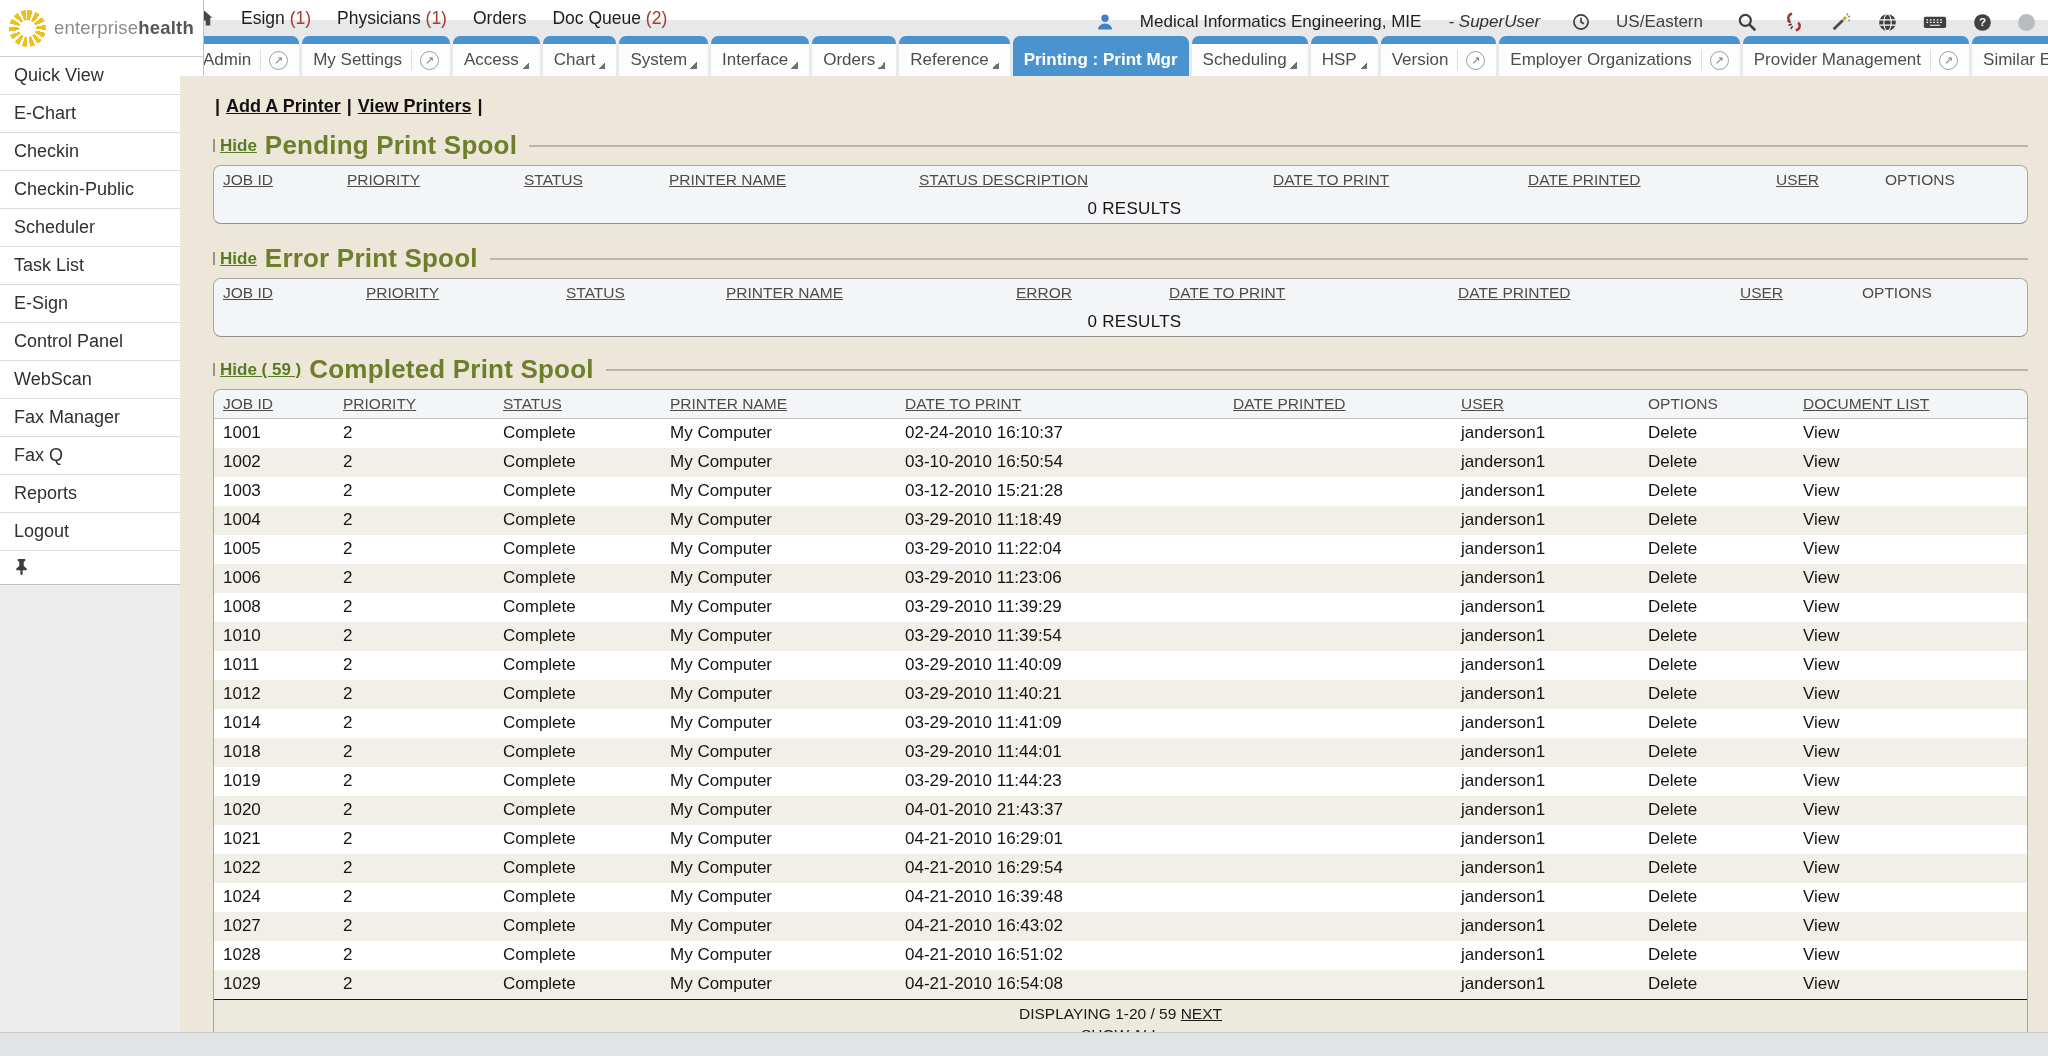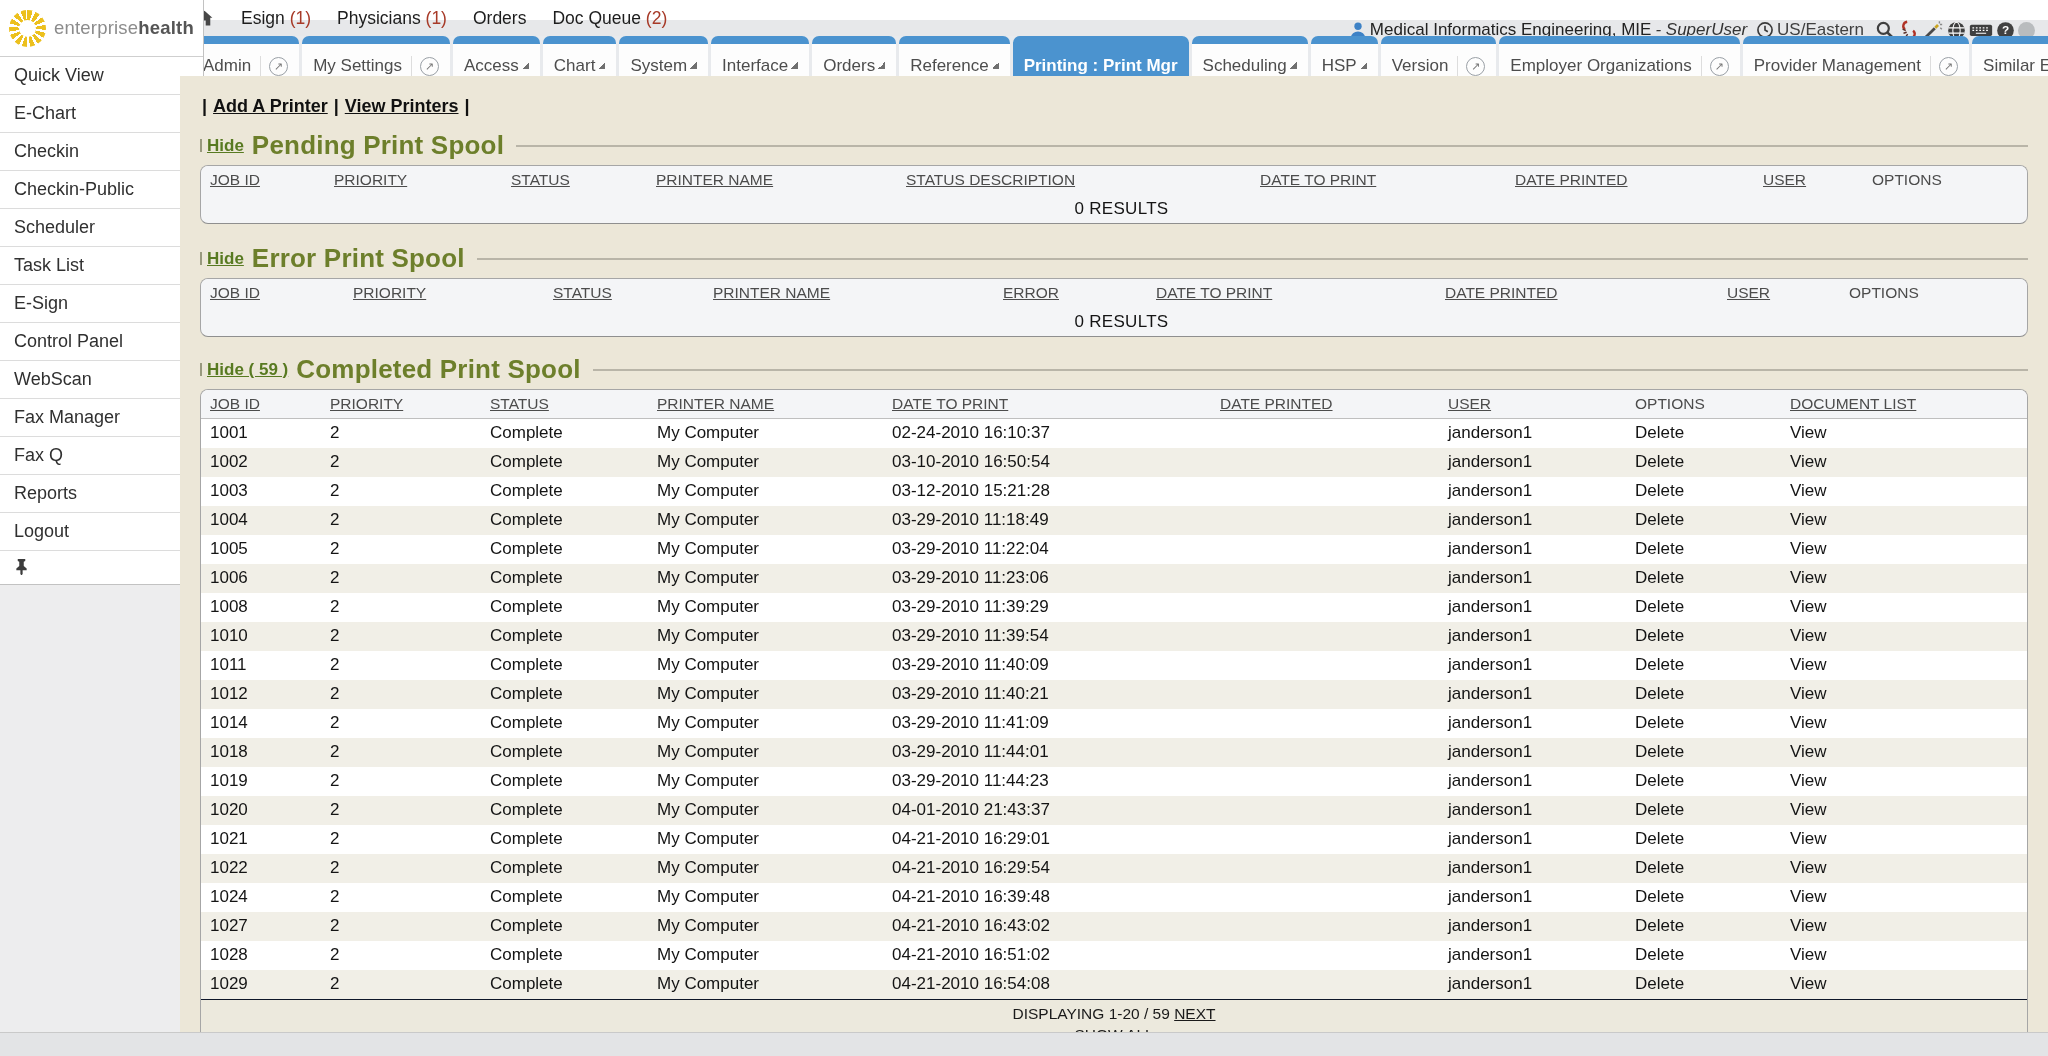--- a/index.html
+++ b/index.html
@@ -7,31 +7,31 @@
     width:2048px;height:1056px;position:relative;overflow:hidden;
     font-family:"Liberation Sans",sans-serif;background:#e7e8ea;
     -webkit-font-smoothing:antialiased;
   }
   a{text-decoration:none;color:inherit}
   
   .topbar{position:absolute;left:0;top:0;right:0;height:20px;background:#fff}
   .topbar-left{position:absolute;left:194px;top:0;height:36px;display:flex;align-items:center;gap:26px}
   .tb-link{font-size:17.5px;color:#1d1d1d;cursor:pointer;white-space:nowrap}
   .tb-link .count{color:#a73a28}
-  .topbar-right{position:absolute;right:13px;top:12px;height:36px;display:flex;align-items:center;gap:2px}
+  .topbar-right{position:absolute;right:13px;top:4px;height:36px;display:flex;align-items:center;gap:25px}
   .org-name{font-size:17px;color:#222;cursor:pointer}
   .role{font-size:17px;color:#333;font-style:italic;margin-left:2px}
   .tz{font-size:17px;color:#404040}
   .icon-btn{display:flex;align-items:center;justify-content:center;cursor:pointer}
   .status-dot{width:17px;height:17px;border-radius:50%;background:#b9bcbe}
   
   .tabbar{position:absolute;left:180px;top:36px;right:0;height:40px;background:#e8eaed;
     display:flex;align-items:flex-end;gap:3px;padding-left:12px;box-sizing:border-box;white-space:nowrap}
   .tab{height:40px;box-sizing:border-box;border-top:8px solid #4b93cf;border-radius:7px 7px 0 0;
-    background:#fdfdfd;display:flex;align-items:flex-end;padding:0 11px;font-size:17px;color:#4d4d4d;cursor:pointer;flex:0 0 auto}
+    background:#fdfdfd;display:flex;align-items:center;padding:0 11px;font-size:17px;color:#4d4d4d;cursor:pointer;flex:0 0 auto}
   .tab.active{background:#4b93cf;color:#fff;font-weight:bold}
   .tab-divider{width:1px;height:20px;background:#ddd;margin-left:9px}
   .popout{width:17px;height:17px;margin-left:8px;border:1px solid #9aa0a6;border-radius:50%;
     font-size:11px;line-height:15px;color:#777;display:flex;align-items:center;justify-content:center}
   .tear{width:7px;height:7px;margin-left:3px;align-self:flex-end;margin-bottom:7px;
     background:linear-gradient(135deg,transparent 50%,#707070 50%)}
   
   .sidebar{position:absolute;left:0;top:0;width:204px;height:585px;background:#fff;
     border-right:1px solid #c2c2c2;border-bottom:1px solid #c2c2c2;box-sizing:border-box}
   .logo{height:56px;border-bottom:1px solid #cfcfcf;display:flex;align-items:center;padding-left:9px;gap:8px}
@@ -39,21 +39,21 @@
     background:repeating-conic-gradient(#ecc01e 0deg 16deg,#fff 16deg 26deg)}
   .logo-ring::after{content:"";position:absolute;inset:10px;background:#fff;border-radius:50%}
   .logo-text{font-size:18.5px;color:#8c8c8c;letter-spacing:.2px}
   .logo-text b{color:#555}
   .side-item{height:38px;box-sizing:border-box;border-bottom:1px solid #dcdcdc;display:flex;
     align-items:center;padding-left:14px;font-size:18px;color:#303030;cursor:pointer}
   .pin-row{height:30px;display:flex;align-items:center;padding-left:14px;cursor:pointer}
   .left-under{position:absolute;left:0;top:585px;width:180px;bottom:0;background:#ededee}
   
   .content{position:absolute;left:180px;top:76px;width:1868px;height:956px;background:#ece7d8;
-    box-sizing:border-box;padding:10px 20px 0 20px}
+    box-sizing:border-box;padding:10px 20px 0 33px}
   .printer-links{margin:10px 0 0 2px;font-size:18px;font-weight:bold;color:#111}
   .printer-links a{text-decoration:underline;cursor:pointer;margin:0 6px}
   .printer-links .sep{font-weight:bold}
   .sec-head{display:flex;align-items:center;margin-top:16px}
   .sec-head.first{margin-top:13px}
   .head-tick{width:2px;height:13px;background:#99997f;margin-right:5px}
   .hide-link{font-size:17px;font-weight:bold;color:#587a21;text-decoration:underline;
     margin-right:8px;white-space:nowrap;cursor:pointer}
   .sec-title{font-size:26px;font-weight:bold;color:#6d7f2b;white-space:nowrap;letter-spacing:.2px}
   .sec-rule{flex:1;height:2px;background:#b9b5a8;margin-left:12px}

